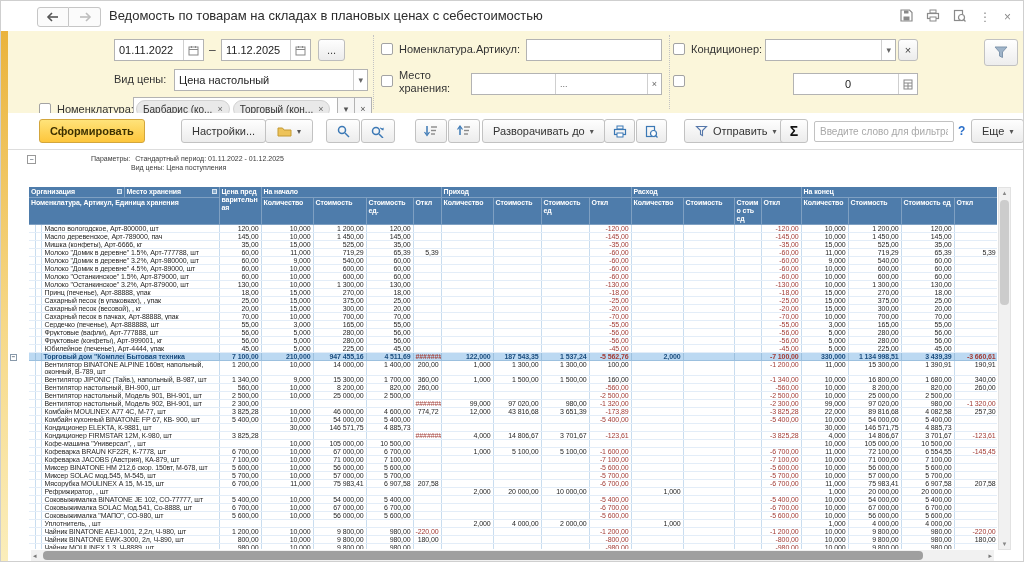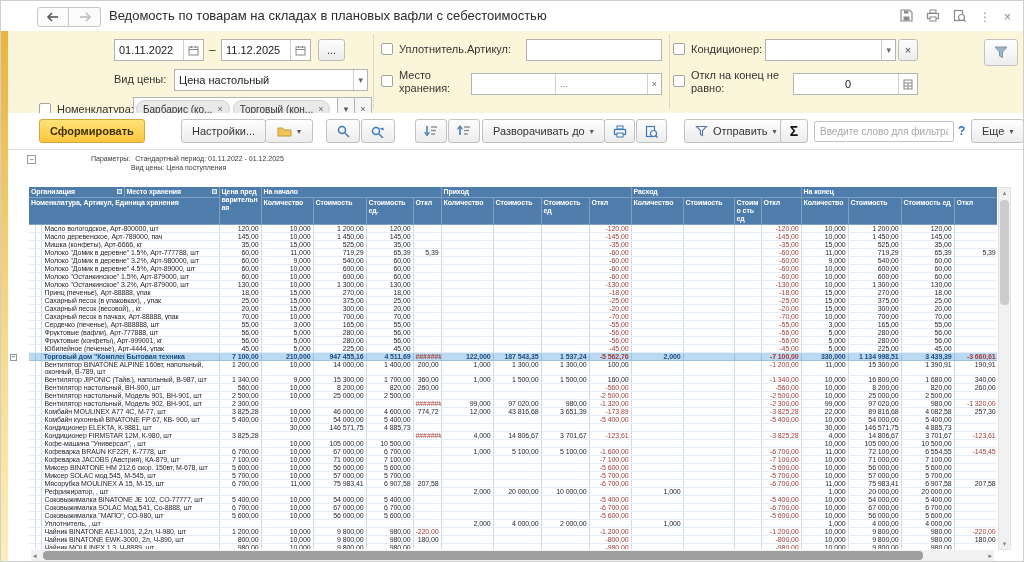--- a/index.html
+++ b/index.html
@@ -113,21 +113,21 @@
             <path d="M6 1 L2 5 L6 9" fill="none" stroke="#555" stroke-width="1.6"></path>
           </svg>
       </div>
       <div class="navbtn fwd">
         <svg width="14" height="10">
             <line x1="2" y1="5" x2="12" y2="5" stroke="#bdbdbd" stroke-width="1.6"></line>
             <path d="M8 1 L12 5 L8 9" fill="none" stroke="#bdbdbd" stroke-width="1.6"></path>
           </svg>
       </div>
     </div>
-    <div class="title">Ведомость по товарам на складах в плановых вафли с себестоимостью</div>
+    <div class="title">Ведомость по товарам на складах в плановых ценах с себестоимостью</div>
     <div class="winicons">
       <span><svg width="13" height="13">
             <path d="M1 1 h8.5 l2.5 2.5 V12 H1 Z" fill="none" stroke="#8a8a8a" stroke-width="1.2"></path>
             <rect x="3.5" y="7.5" width="6" height="4" fill="#8a8a8a"></rect>
             <rect x="4" y="1.5" width="4.5" height="3" fill="#8a8a8a"></rect>
           </svg></span>
       <span><svg width="14" height="13">
             <rect x="1.5" y="4.5" width="11" height="5" fill="none" stroke="#8a8a8a" stroke-width="1.2"></rect>
             <rect x="4" y="1" width="6" height="3" fill="none" stroke="#8a8a8a"></rect>
             <rect x="4" y="8" width="6" height="4" fill="#fff" stroke="#8a8a8a"></rect>
@@ -190,21 +190,21 @@
         <span class="chip">
             <span>Торговый (кон...</span>
             <span class="x">×</span>
           </span>
       </div>
       <span class="mini">▾</span>
       <span class="mini">×</span>
     </div>
 
     <div class="chk" style="left:373px;top:12px"></div>
-    <span class="flabel" style="left:391px;top:12px">Уплотнитель.Артикул:</span>
+    <span class="flabel" style="left:391px;top:12px">Номенклатура.Артикул:</span>
     <div class="ibox" style="left:518px;top:8px;width:136px">
       <span class="val"></span>
     </div>
 
     <div class="chk" style="left:373px;top:44px"></div>
     <span class="flabel" style="left:391px;top:38px;width:62px">Место хранения:</span>
     <div class="ibox" style="left:463px;top:42px;width:191px;padding-right:0">
       <span class="val"></span>
       <span class="endbtn">...</span>
       <span class="endbtn" style="padding-right:4px">×</span>
@@ -212,21 +212,20 @@
 
     <div class="chk" style="left:665px;top:12px"></div>
     <span class="flabel" style="left:683px;top:12px">Кондиционер:</span>
     <div class="ibox" style="left:757px;top:8px;width:131px">
       <span class="val"></span>
       <span class="endbtn">▾</span>
     </div>
     <div class="pbtn" style="left:890px;top:8px;width:20px">×</div>
 
     <div class="chk" style="left:665px;top:44px"></div>
-    <span class="flabel" style="left:683px;top:38px;width:100px">Откл на конец не равно:</span>
     <div class="ibox" style="left:785px;top:42px;width:125px">
       <span class="val" style="margin-left:auto">0</span>
       <span class="endbtn">
           <svg width="10" height="11">
             <rect x="1" y="1" width="8" height="9" fill="none" stroke="#888"></rect>
             <line x1="1" y1="4" x2="9" y2="4" stroke="#888"></line>
             <line x1="5" y1="4" x2="5" y2="10" stroke="#888"></line>
             <line x1="1" y1="7" x2="9" y2="7" stroke="#888"></line>
           </svg>
         </span>

